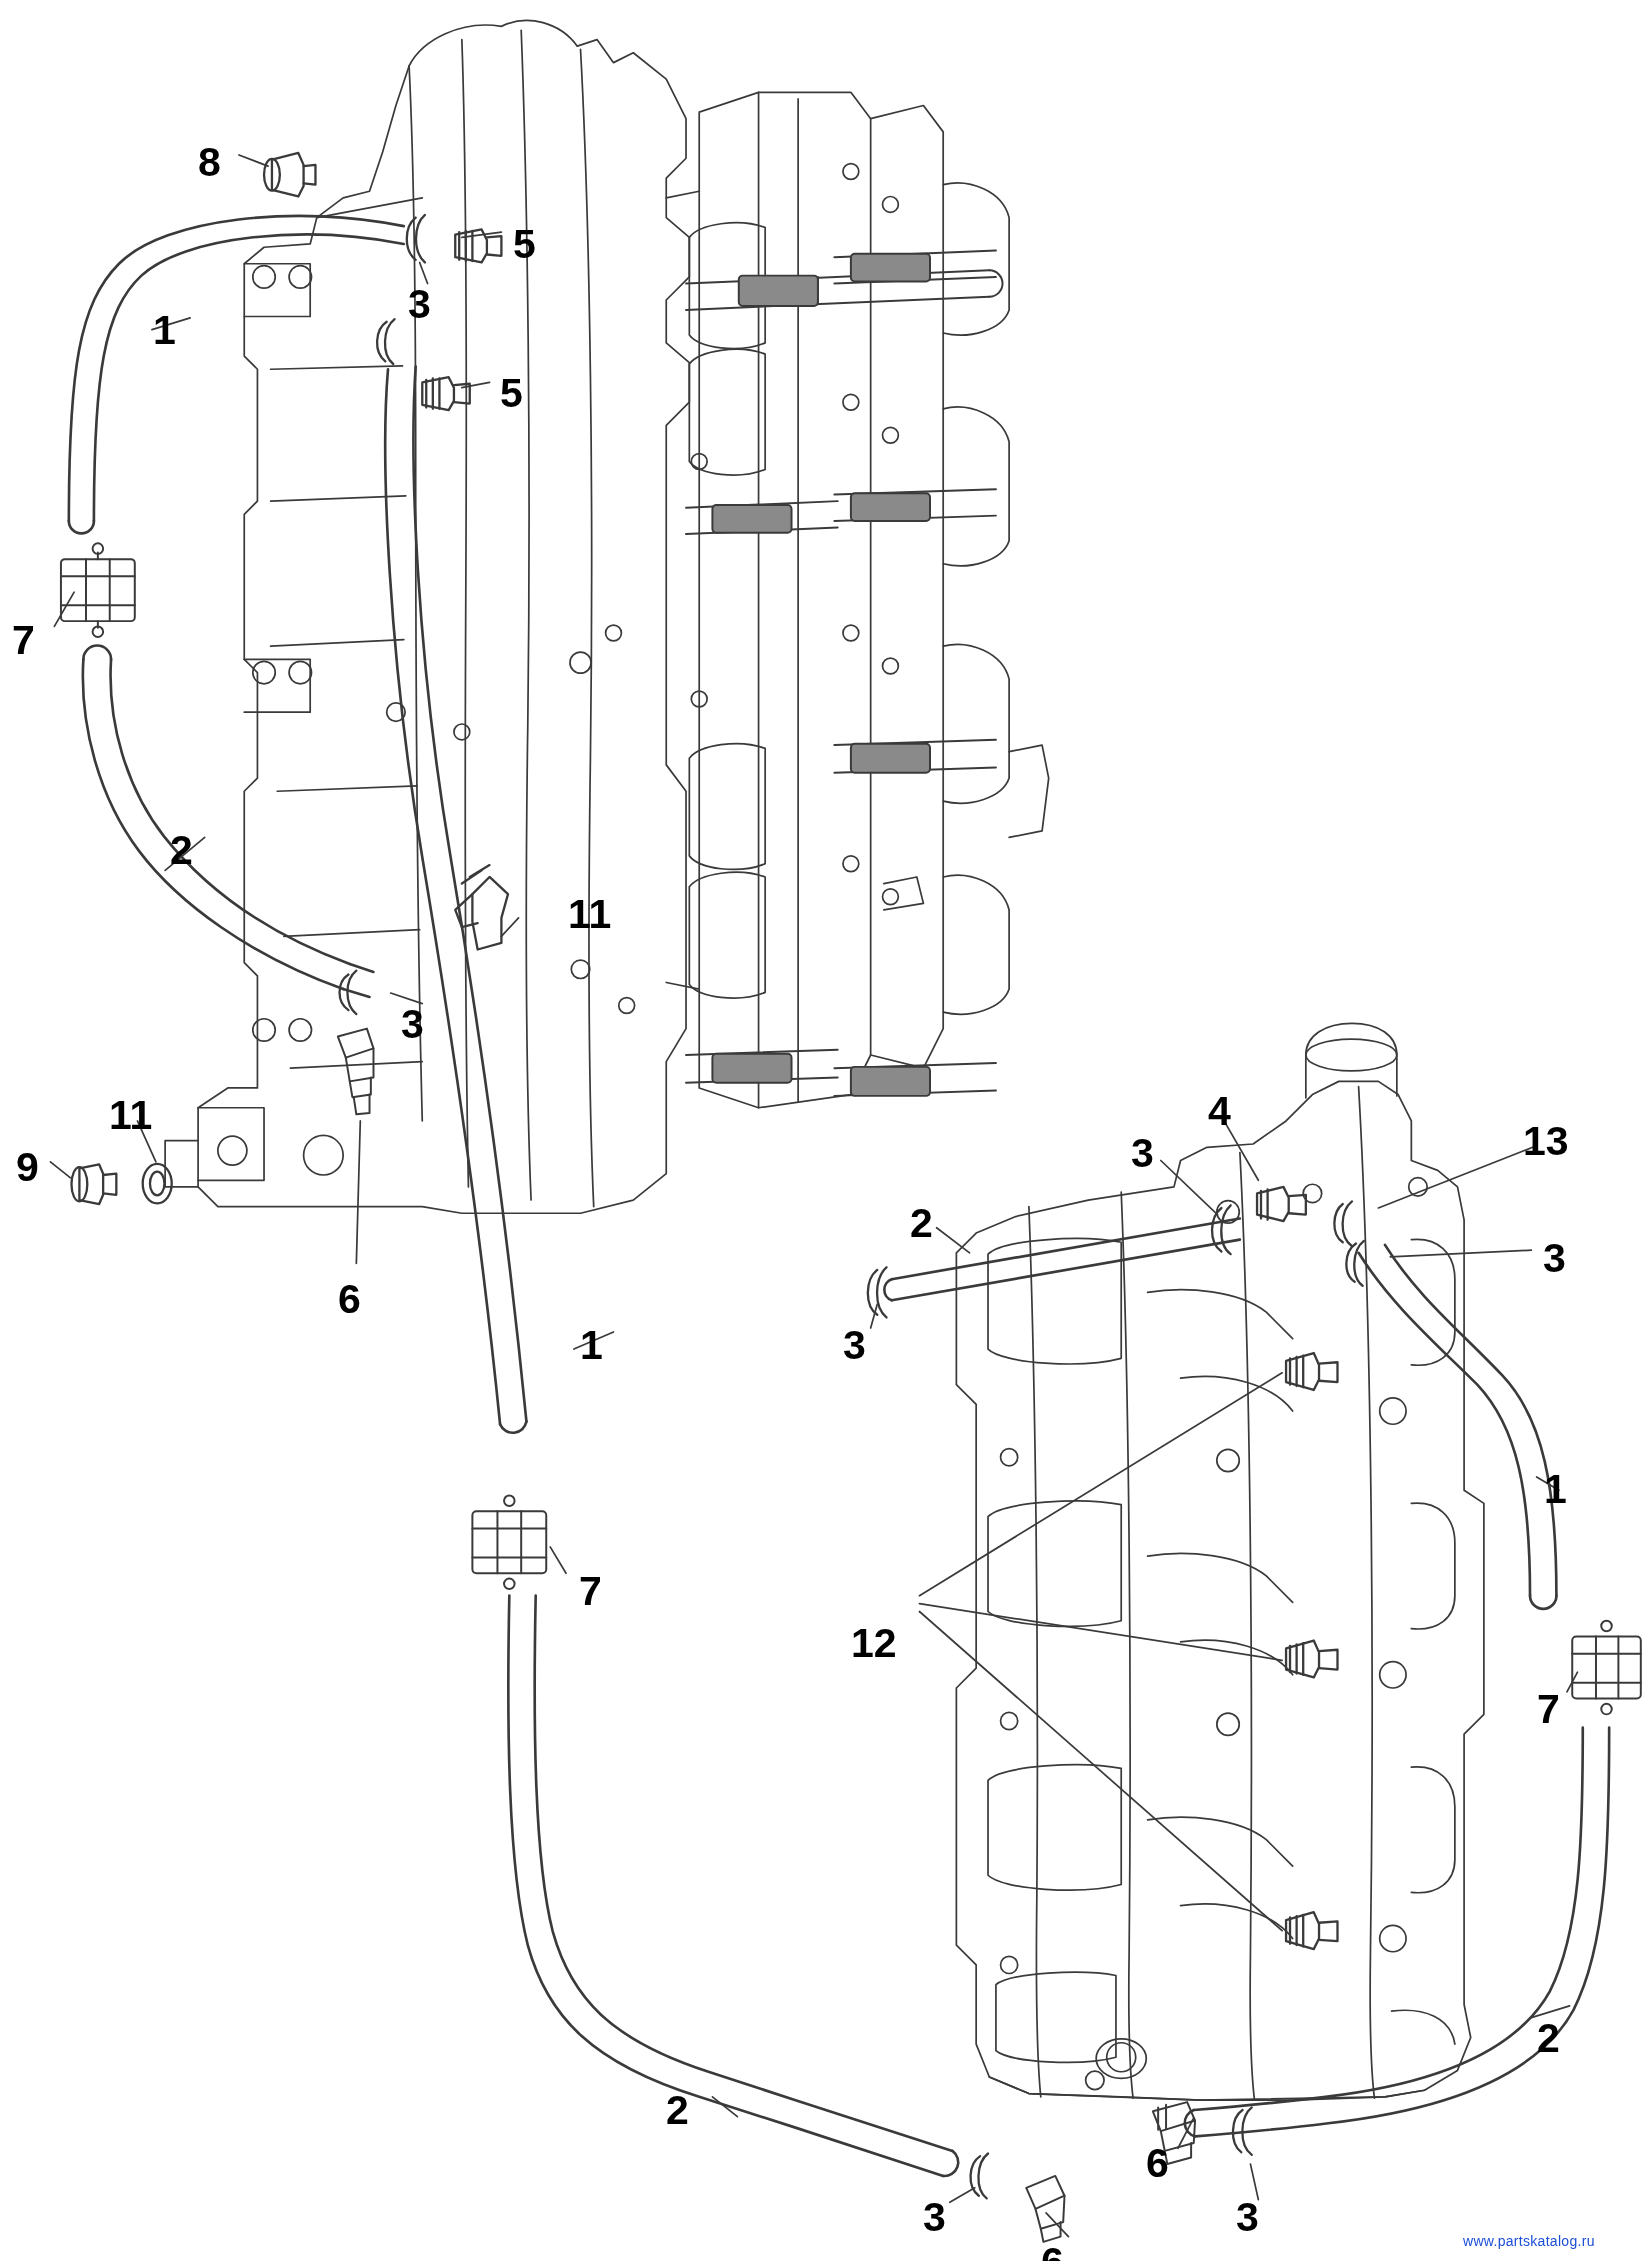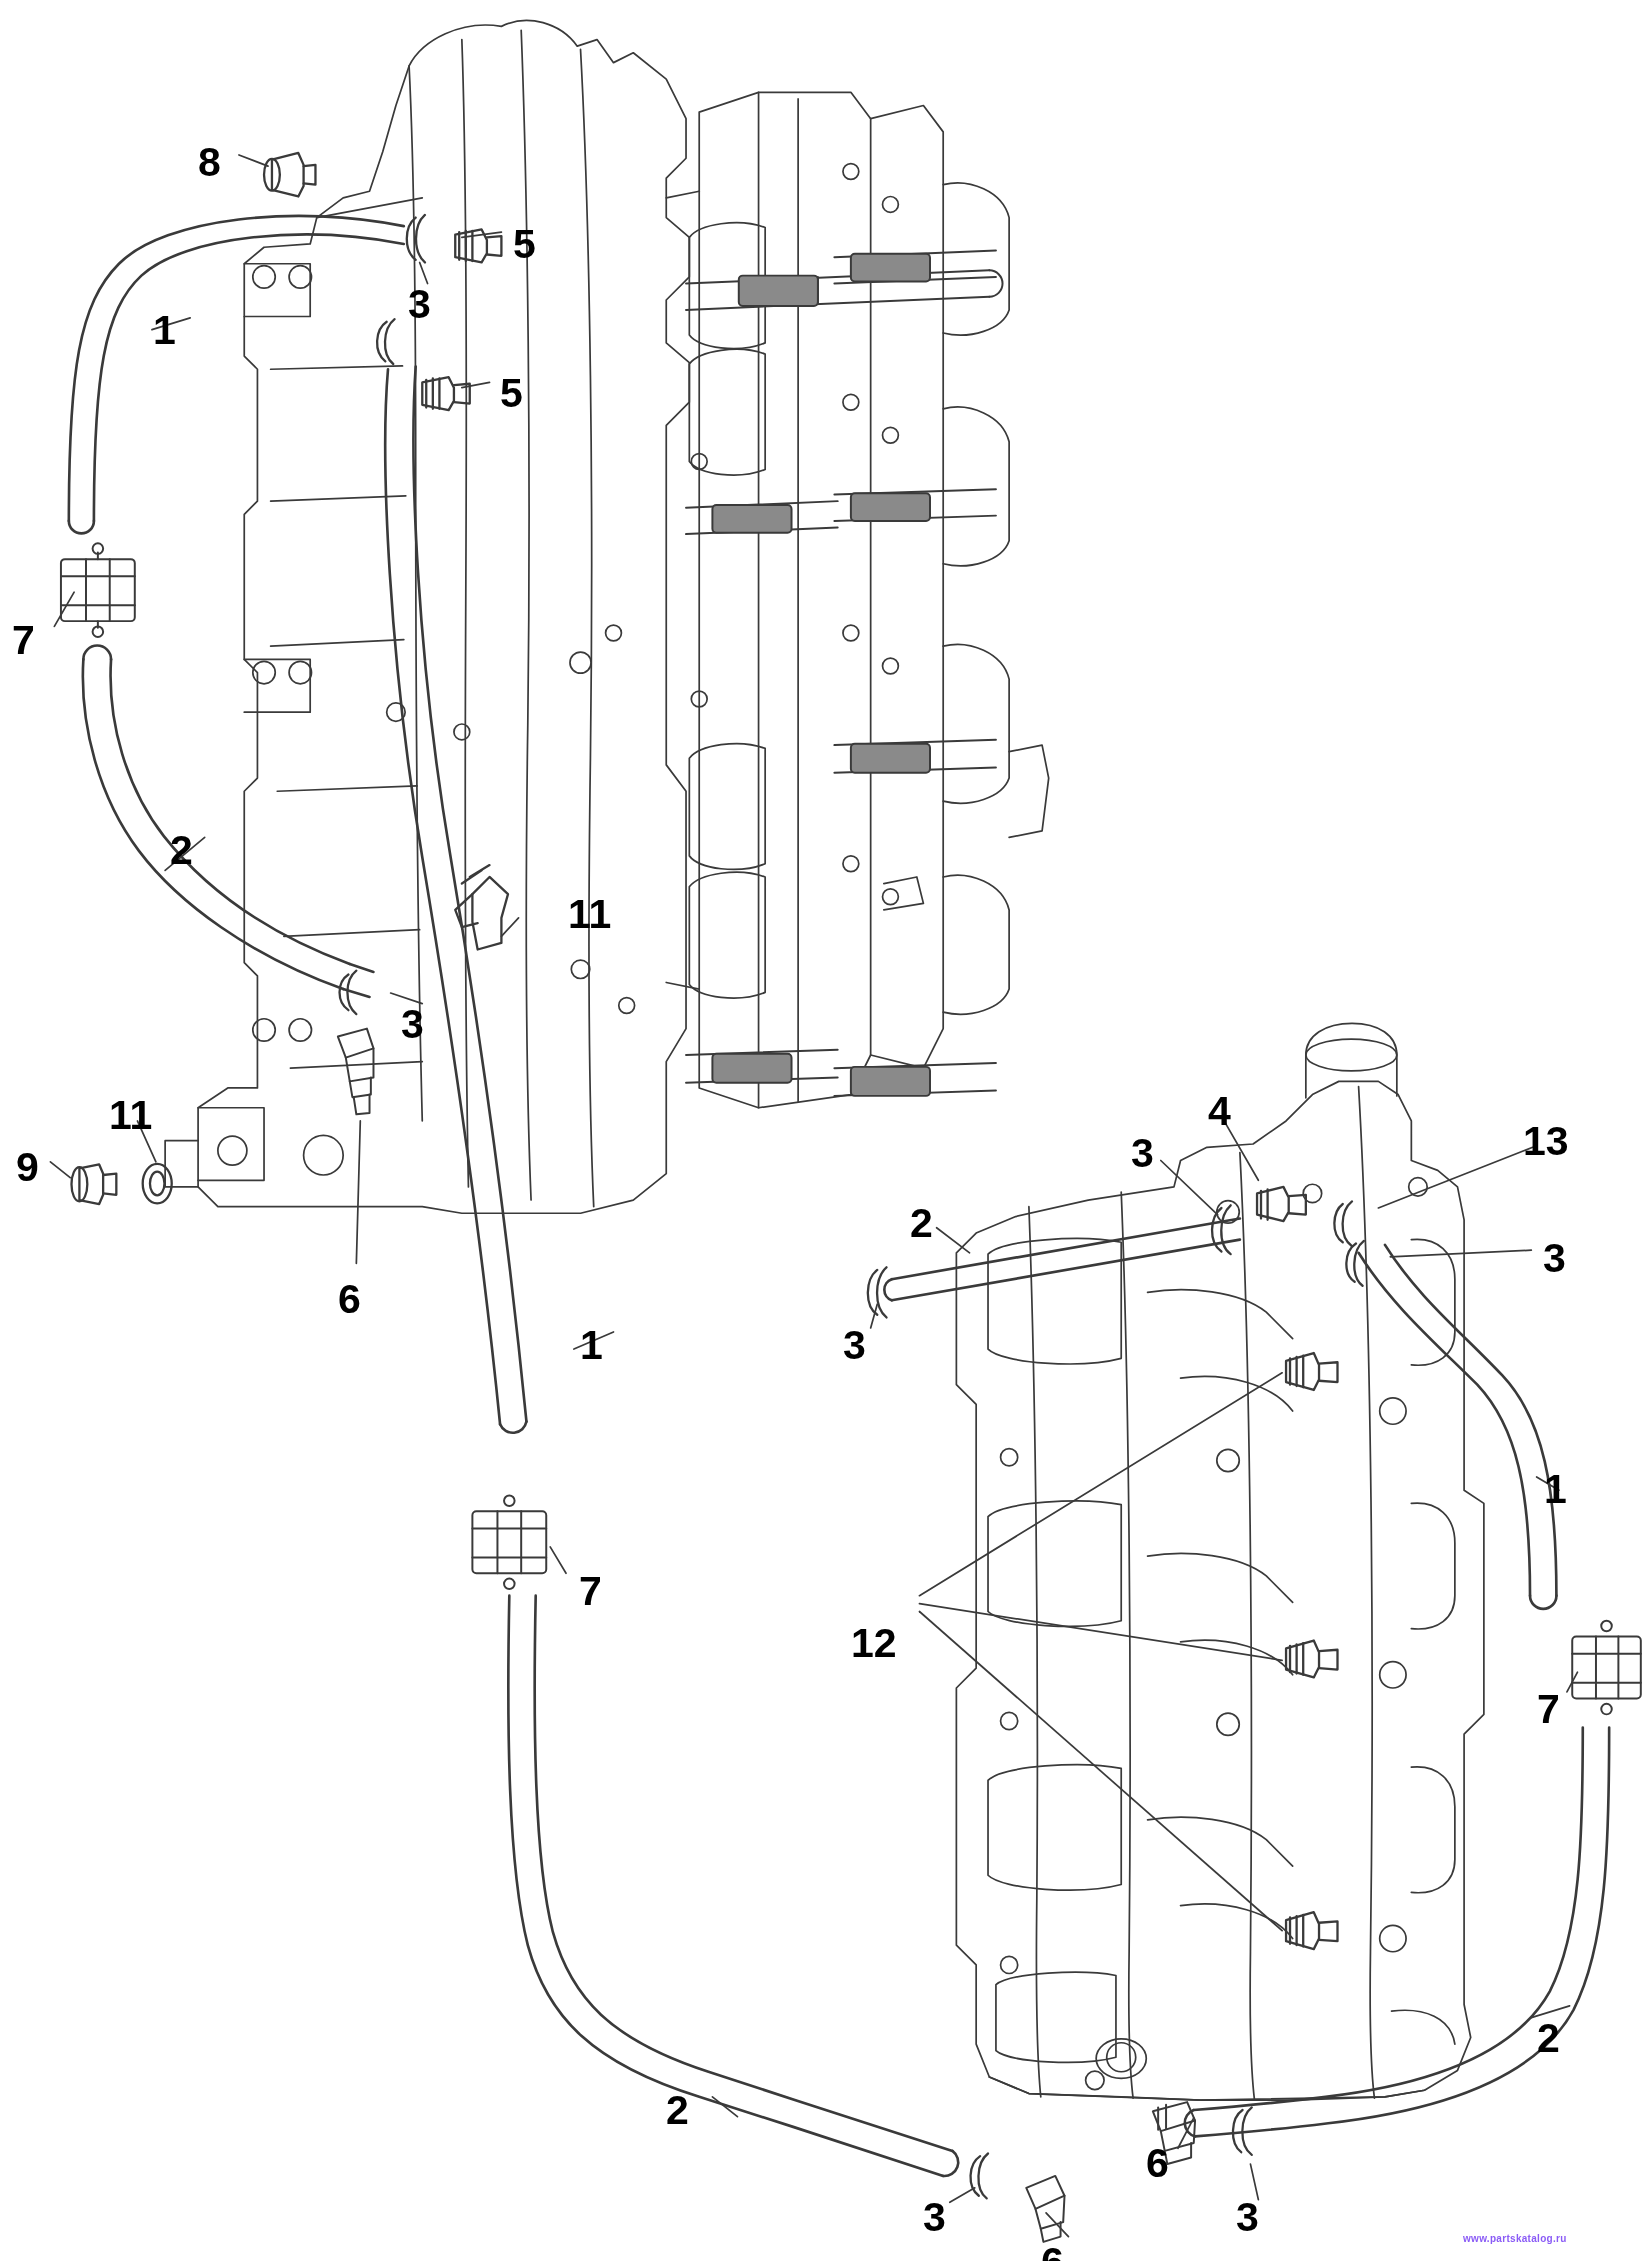--- a/index.html
+++ b/index.html
@@ -30,25 +30,24 @@
     font-weight: bold;
     color: #000000;
     line-height: 1;
     white-space: nowrap;
     user-select: none;
   }
   .callout.sz-lg { font-size: 41px; }
   .watermark {
     position: absolute;
     font-family: "Liberation Sans", sans-serif;
-    font-size: 10px;
-    color: #8b5cf6;
+    font-size: 14px;
+    color: #1d4ed8;
     letter-spacing: 0.3px;
     white-space: nowrap;
-    font-weight: bold;
   }
 </style>
 </head>
 <body>
 
 <div id="page">
 
   <svg id="diagram-svg" viewBox="0 0 2500 3429" xmlns="http://www.w3.org/2000/svg">
     <g fill="none" stroke="#3a3a3a" stroke-width="3" stroke-linecap="round" stroke-linejoin="round">
 

